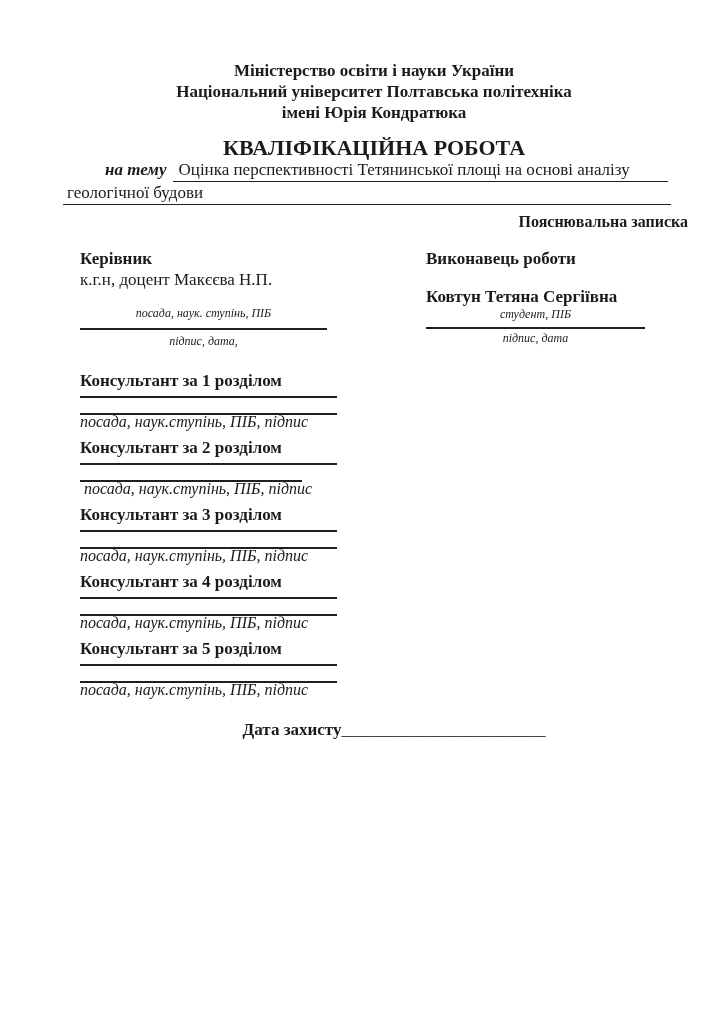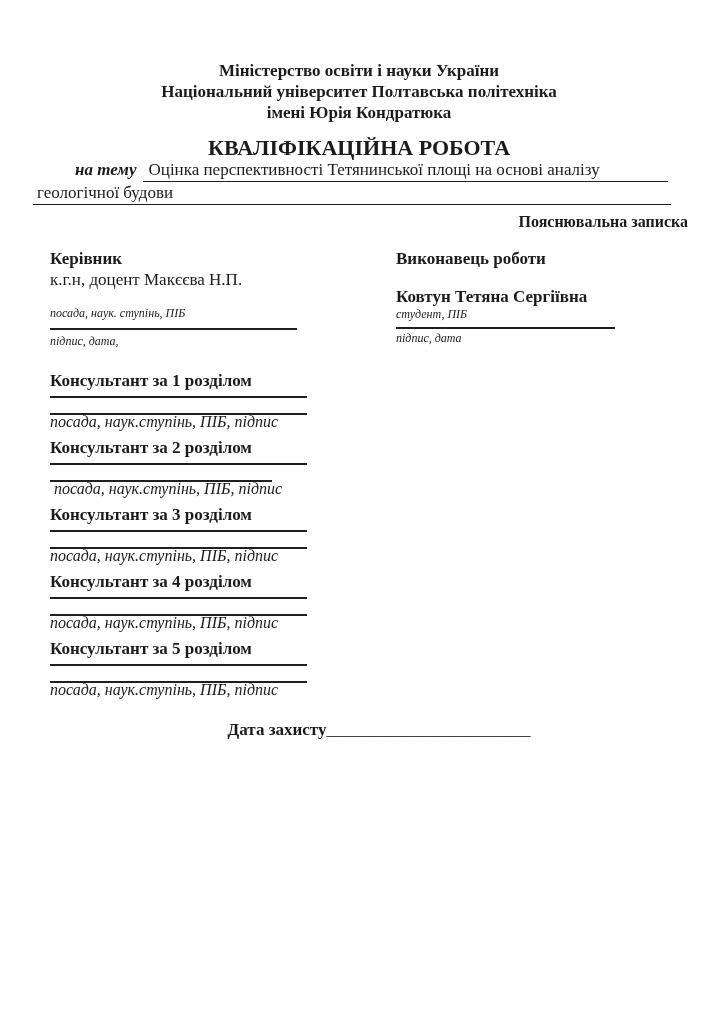--- a/index.html
+++ b/index.html
@@ -4,21 +4,21 @@
 <style>
   html,body{margin:0;padding:0;background:#ffffff;}
   .page{
     position:relative;
     width:724px;height:1024px;
     background:#ffffff;
     color:#1b1b1b;
     font-family:"Liberation Serif","DejaVu Serif",serif;
     font-size:17px;
     box-sizing:border-box;
-    padding:60px 56px 0 50px;
+    padding:60px 56px 0 80px;
     overflow:hidden;
   }
   .pre{white-space:pre-wrap;}
   .hdr{font-weight:bold;text-align:center;line-height:21px;}
   .institute-grid{
     display:grid;
     grid-template-columns:385px 1fr;
     line-height:22px;
     margin-top:26px;
   }
@@ -31,21 +31,21 @@
     border-bottom:1.5px solid #1f1f1f;
     margin-left:-17px;margin-right:-3px;
     padding-left:4px;line-height:22px;
   }
   .subtitle{font-weight:bold;text-align:right;font-size:16px;line-height:18px;margin-top:8px;position:relative;left:20px;}
   .roles-row{display:flex;margin-top:17px;align-items:flex-start;}
   .col-left{width:300px;flex:0 0 auto;}
   .col-right{margin-left:36px;width:229px;flex:0 0 auto;}
   .role-label{font-weight:bold;line-height:21px;}
   .person-name{line-height:21px;}
-  .cap{font-style:italic;font-size:12px;line-height:14px;text-align:left;}
+  .cap{font-style:italic;font-size:12px;line-height:14px;text-align:center;}
   .sup-cap1{margin-top:16px;width:247px;}
   .sup-line{width:247px;height:8px;border-bottom:2px solid #1f1f1f;}
   .sup-cap2{margin-top:4px;width:247px;}
   .exec-name{margin-top:17px;padding-left:10px;line-height:21px;font-weight:bold;}
   .exec-cap1{width:219px;margin-left:10px;}
   .exec-group{font-weight:bold;line-height:21px;margin-top:2px;}
   .exec-line{margin-left:10px;width:219px;height:6px;border-bottom:2px solid #1f1f1f;}
   .exec-cap2{margin-left:10px;width:219px;margin-top:2px;}
   .consultants{margin-top:22px;}
   .c-block{margin:0;}

